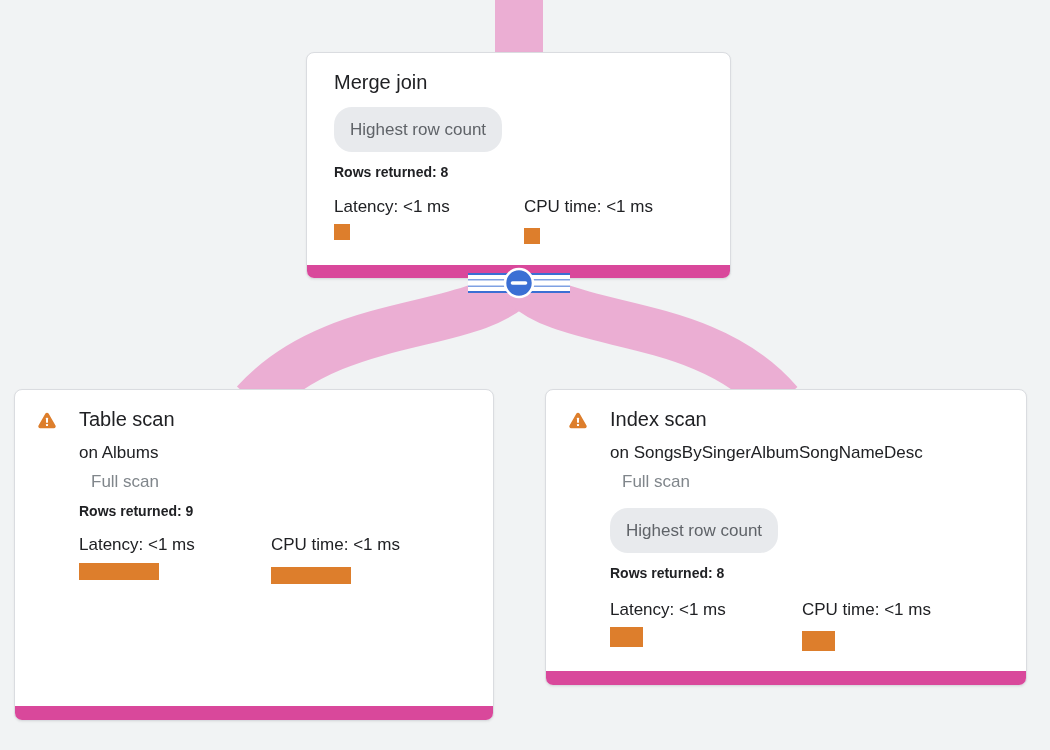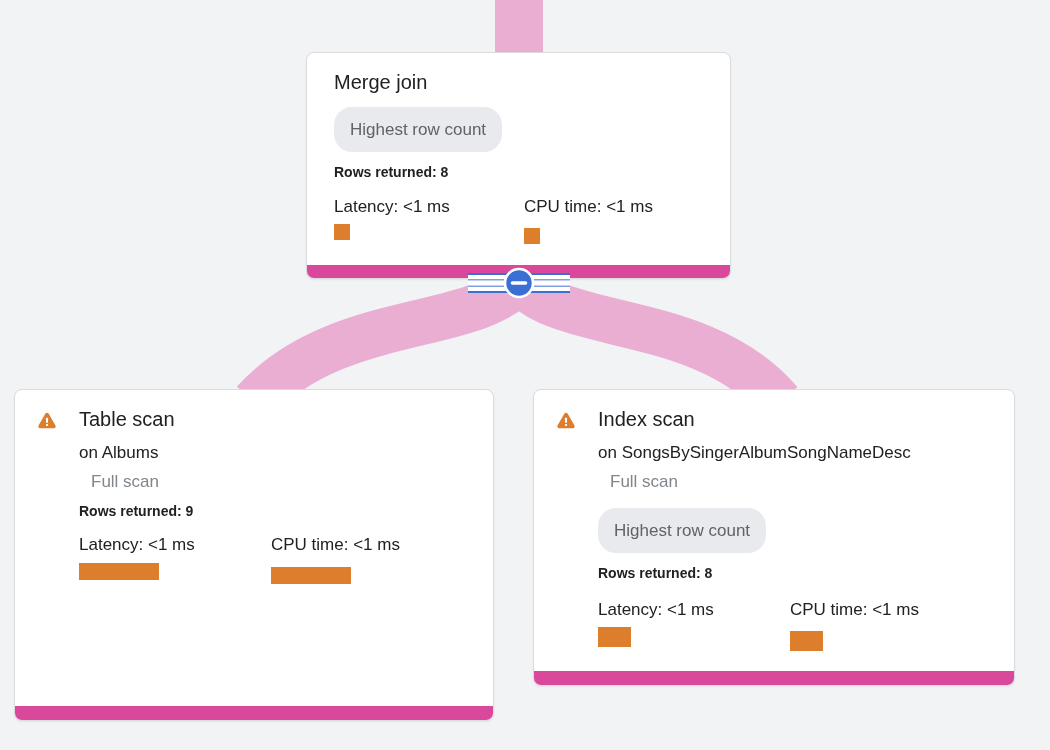--- a/index.html
+++ b/index.html
@@ -21,21 +21,21 @@
   .edge-fill{fill:var(--edge-pink);}
 
   .card{
     position:absolute;z-index:1;background:#fff;
     border:1px solid var(--card-border);border-radius:8px;
     box-shadow:0 1px 2px rgba(60,64,67,.08);
     overflow:hidden;cursor:pointer;
   }
   .card-a{left:306px;top:52px;width:425px;height:227px;}
   .card-b{left:14px;top:389px;width:480px;height:332px;}
-  .card-c{left:533px;top:389px;width:482px;height:297px;}
+  .card-c{left:545px;top:389px;width:482px;height:297px;}
 
   .card-inner{position:relative;padding:16px 16px 0 27px;}
   .card-b .card-inner,.card-c .card-inner{padding-left:64px;}
 
   .warning{position:absolute;left:21px;top:19px;width:22px;height:22px;}
   .warning path{fill:var(--warning-orange);}
 
   .title{font-size:20px;line-height:27px;font-weight:400;margin:0;color:var(--text-primary);}
   .card-a .title{line-height:26px;}
 

